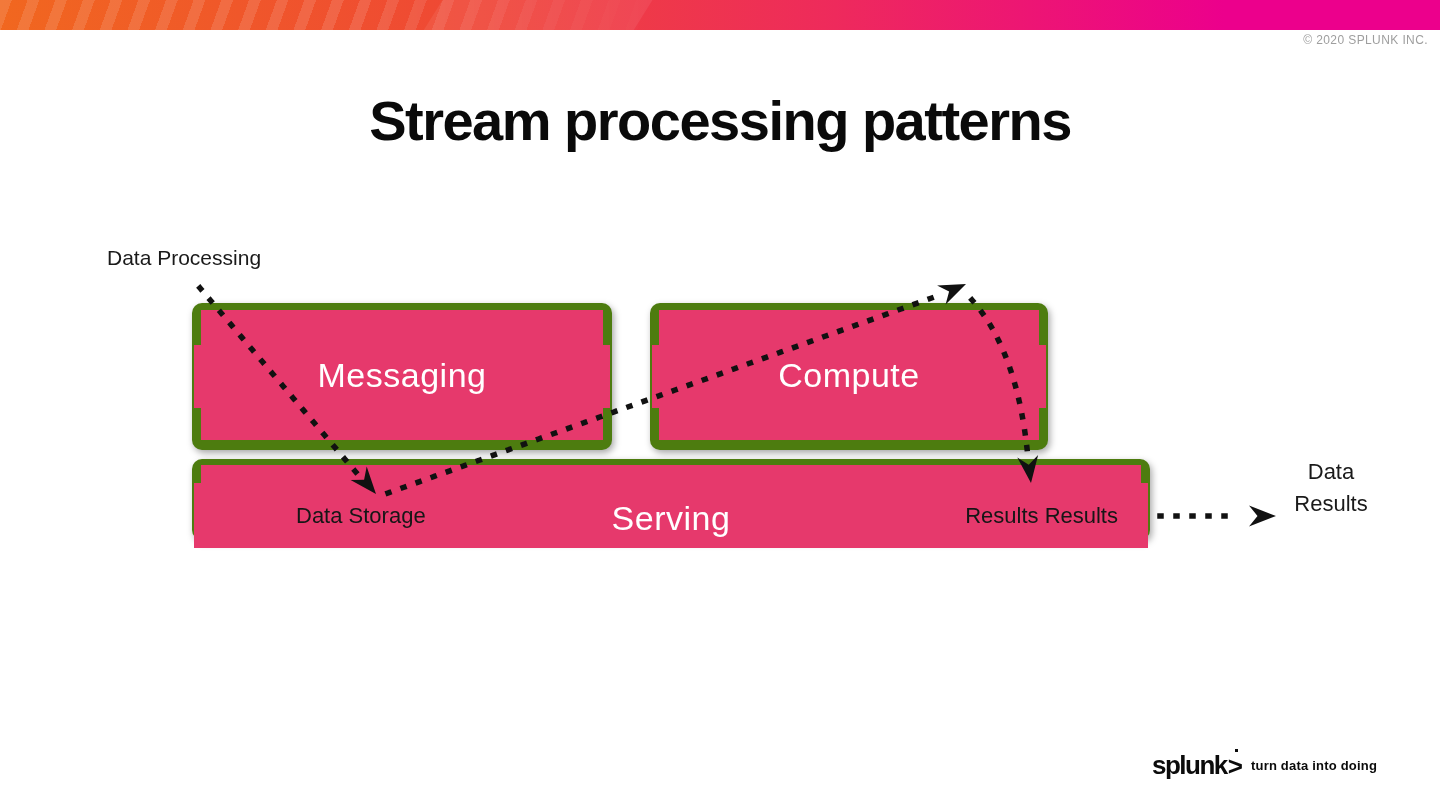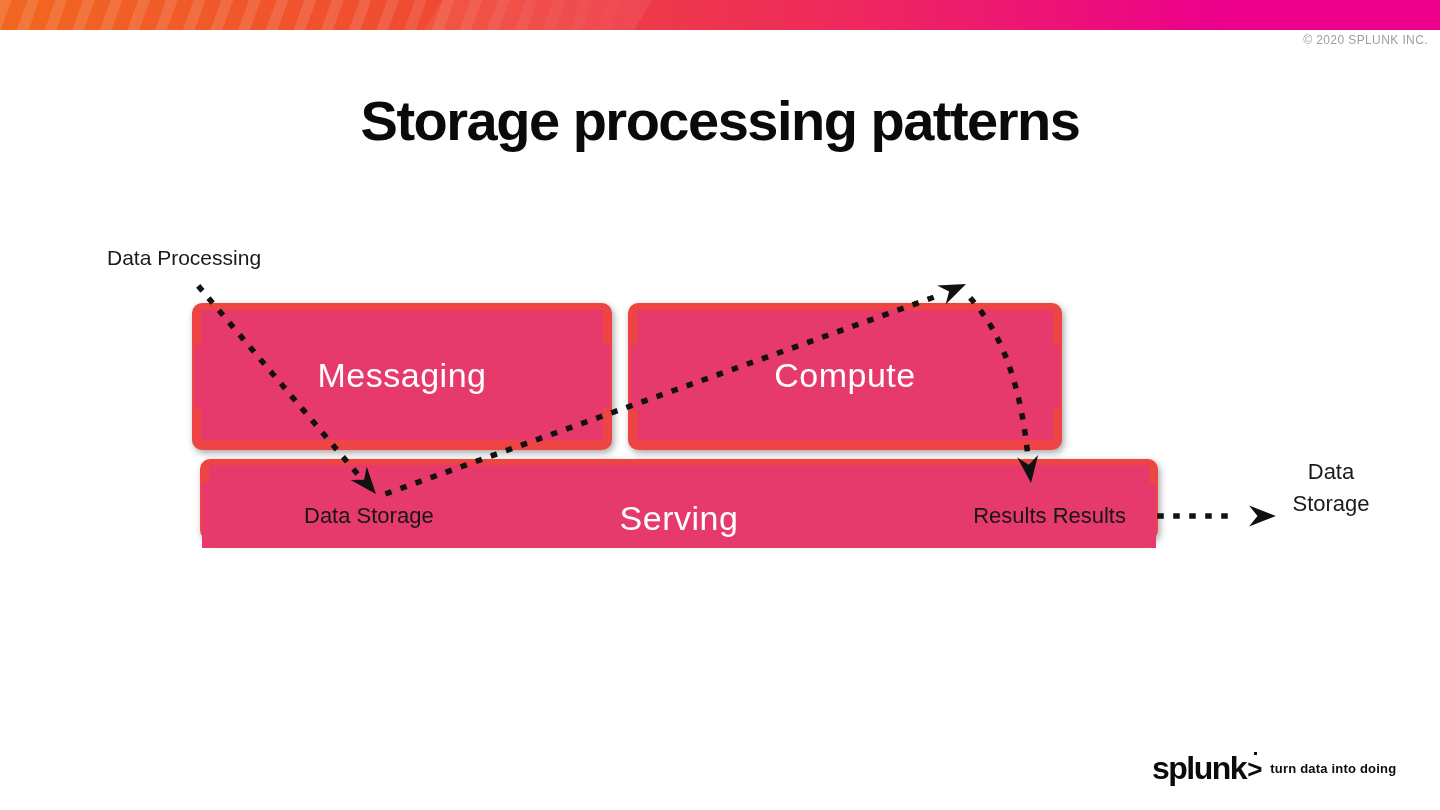--- a/index.html
+++ b/index.html
@@ -69,34 +69,34 @@
   .lbl-ingestion{left:107px;top:246px;}
   .lbl-processing{left:806px;top:246px;}
   .lbl-serving{
     position:absolute;left:1281px;top:456px;width:100px;
     font-size:22px;line-height:32px;color:var(--label-color);
     text-align:center;
   }
 
   
   .box-frame{
-    position:absolute;background:#ef4444;border-radius:10px;
+    position:absolute;background:#4d7c0f;border-radius:10px;
     box-shadow:2px 3px 7px rgba(0,0,0,0.35);
   }
   .box-fill{
     position:absolute;left:9px;right:9px;top:7px;bottom:10px;
     background:var(--box-pink);
     display:flex;align-items:center;justify-content:center;
   }
   .box-band{ 
     position:absolute;left:2px;right:2px;background:var(--box-pink);
   }
   .frame-messaging{left:192px;top:303px;width:420px;height:147px;}
-  .frame-compute{left:628px;top:303px;width:434px;height:147px;}
-  .frame-storage{left:200px;top:459px;width:958px;height:81px;}
+  .frame-compute{left:650px;top:303px;width:398px;height:147px;}
+  .frame-storage{left:192px;top:459px;width:958px;height:81px;}
   .frame-messaging .box-band,.frame-compute .box-band{top:42px;height:63px;}
   .frame-storage .box-band{top:24px;height:65px;}
   .frame-storage .box-fill{top:6px;bottom:9px;}
   .box-title{
     color:#ffffff;font-size:34px;font-weight:400;letter-spacing:.5px;
   }
   .inner-label{
     position:absolute;font-size:22px;color:#161616;top:44px;white-space:nowrap;
   }
   .inner-label.left{left:104px;}
@@ -108,42 +108,42 @@
 
   
   .arrows{position:absolute;left:0;top:0;width:1440px;height:810px;pointer-events:none;}
   .dotline{fill:none;stroke:var(--ink);stroke-width:5.5;
     stroke-dasharray:1 15;stroke-linecap:square;}
   .arrowhead{fill:var(--ink);}
 
   
   .logo{position:absolute;left:1152px;top:750px;display:flex;align-items:center;}
   .logo-word{
-    font-size:32px;font-weight:800;letter-spacing:-1.5px;color:#0b0b0b;
+    font-size:26px;font-weight:800;letter-spacing:-1.5px;color:#0b0b0b;
   }
   .logo-chevron{
     font-size:26px;font-weight:800;color:#0b0b0b;position:relative;margin-left:1px;top:1px;
   }
   .logo-chevron::after{
     content:"";position:absolute;top:-2px;left:7px;width:3px;height:3px;background:#0b0b0b;
   }
   .logo-tagline{
     font-size:13px;font-weight:600;color:#0b0b0b;margin-left:8px;letter-spacing:.2px;text-align:center;
   }
 </style>
 </head>
 <body>
 
 <div class="slide">
 
   <div class="banner"></div>
 
   <div class="copyright">© 2020 SPLUNK INC.</div>
 
-  <h1 class="title">Storage processing patterns</h1>
+  <h1 class="title">Stream processing patterns</h1>
 
   <div class="flow-label lbl-ingestion">Data Processing</div>
 
 
   <div class="box-frame frame-messaging">
     <div class="box-band"></div>
     <div class="box-fill">
       <span class="box-title">Messaging</span>
     </div>
   </div>
@@ -158,21 +158,21 @@
   <div class="box-frame frame-storage">
     <div class="box-band"></div>
     <div class="box-fill"></div>
     <div class="inner-label left">Data Storage</div>
     <div class="storage-word">Serving</div>
     <div class="inner-label right">Results Results</div>
   </div>
 
   <div class="lbl-serving">
     <div>Data</div>
-    <div>Storage</div>
+    <div>Results</div>
   </div>
 
   <svg class="arrows" viewBox="0 0 1440 810">
     <g>
       <path class="dotline" d="M 200 288 L 360 477"></path>
       <path class="arrowhead" d="M0 0 L-27 10.5 L-18.5 0 L-27 -10.5 Z" transform="translate(376,494) rotate(50)"></path>
     </g>
     <g>
       <path class="dotline" d="M 388 493 L 940 295"></path>
       <path class="arrowhead" d="M0 0 L-27 10.5 L-18.5 0 L-27 -10.5 Z" transform="translate(966,284) rotate(-24)"></path>

